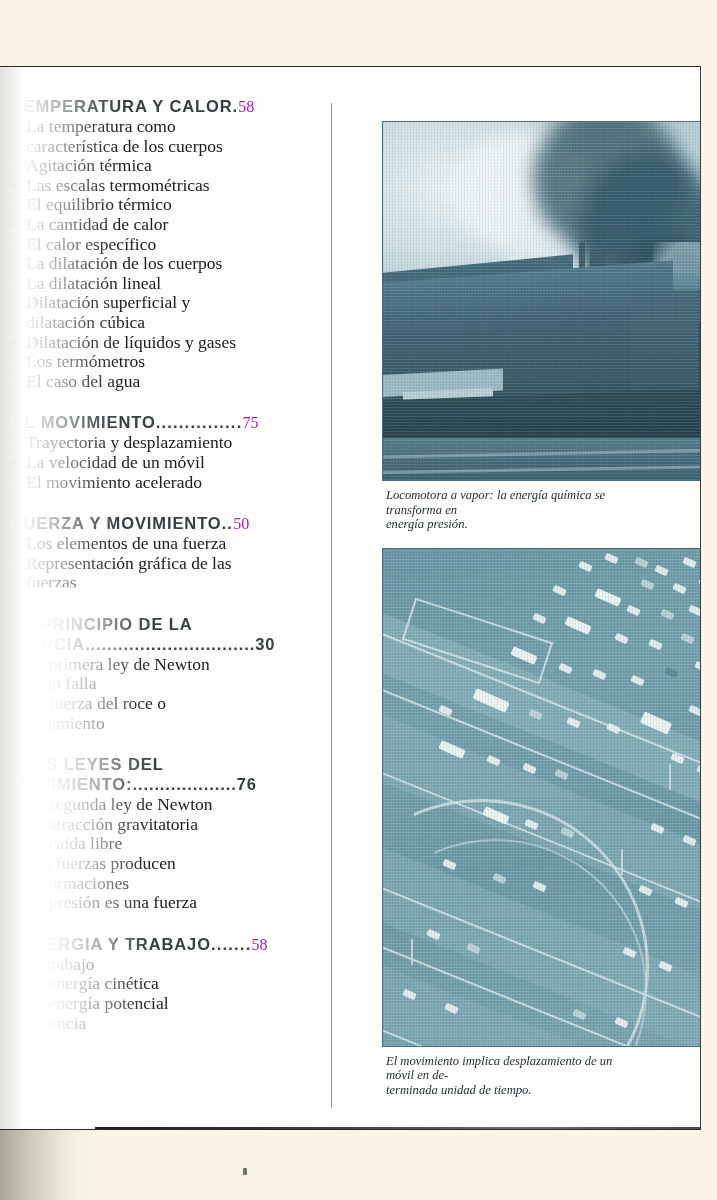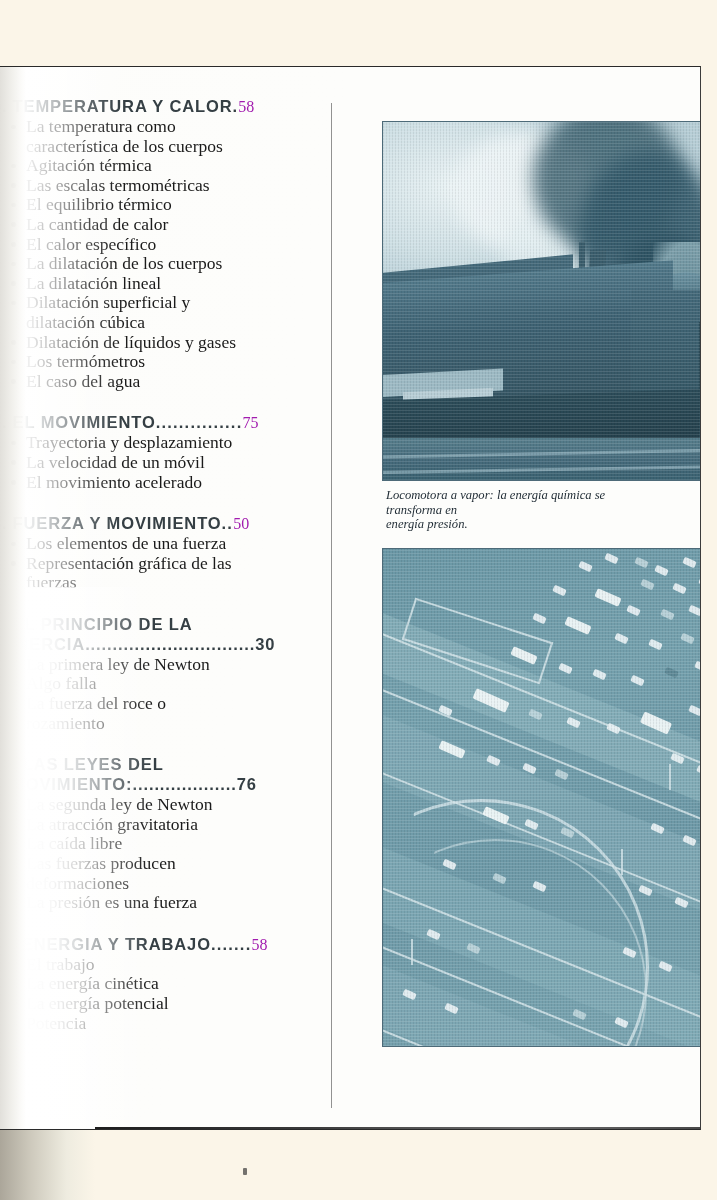--- a/index.html
+++ b/index.html
@@ -504,20 +504,24 @@
         <div class="car m" style="left:84px;top:396px;transform:rotate(24deg);"></div>
         <div class="car" style="left:240px;top:400px;transform:rotate(24deg);"></div>
         <div class="car" style="left:276px;top:414px;transform:rotate(24deg);"></div>
         <div class="car" style="left:20px;top:442px;transform:rotate(24deg);"></div>
         <div class="car" style="left:62px;top:456px;transform:rotate(24deg);"></div>
         <div class="car m" style="left:190px;top:462px;transform:rotate(24deg);"></div>
         <div class="car" style="left:232px;top:470px;transform:rotate(24deg);"></div>
 
         <div class="grain"></div>
       </div>
+      <figcaption>
+        <span>El movimiento implica desplazamiento de un móvil en de-</span><br>
+        <span>terminada unidad de tiempo.</span>
+      </figcaption>
     </figure>
 
   </div>
 
   <div class="shadowband"></div>
   <div class="curl"></div>
   <div class="curl2"></div>
 </div>
 
 </body></html>

